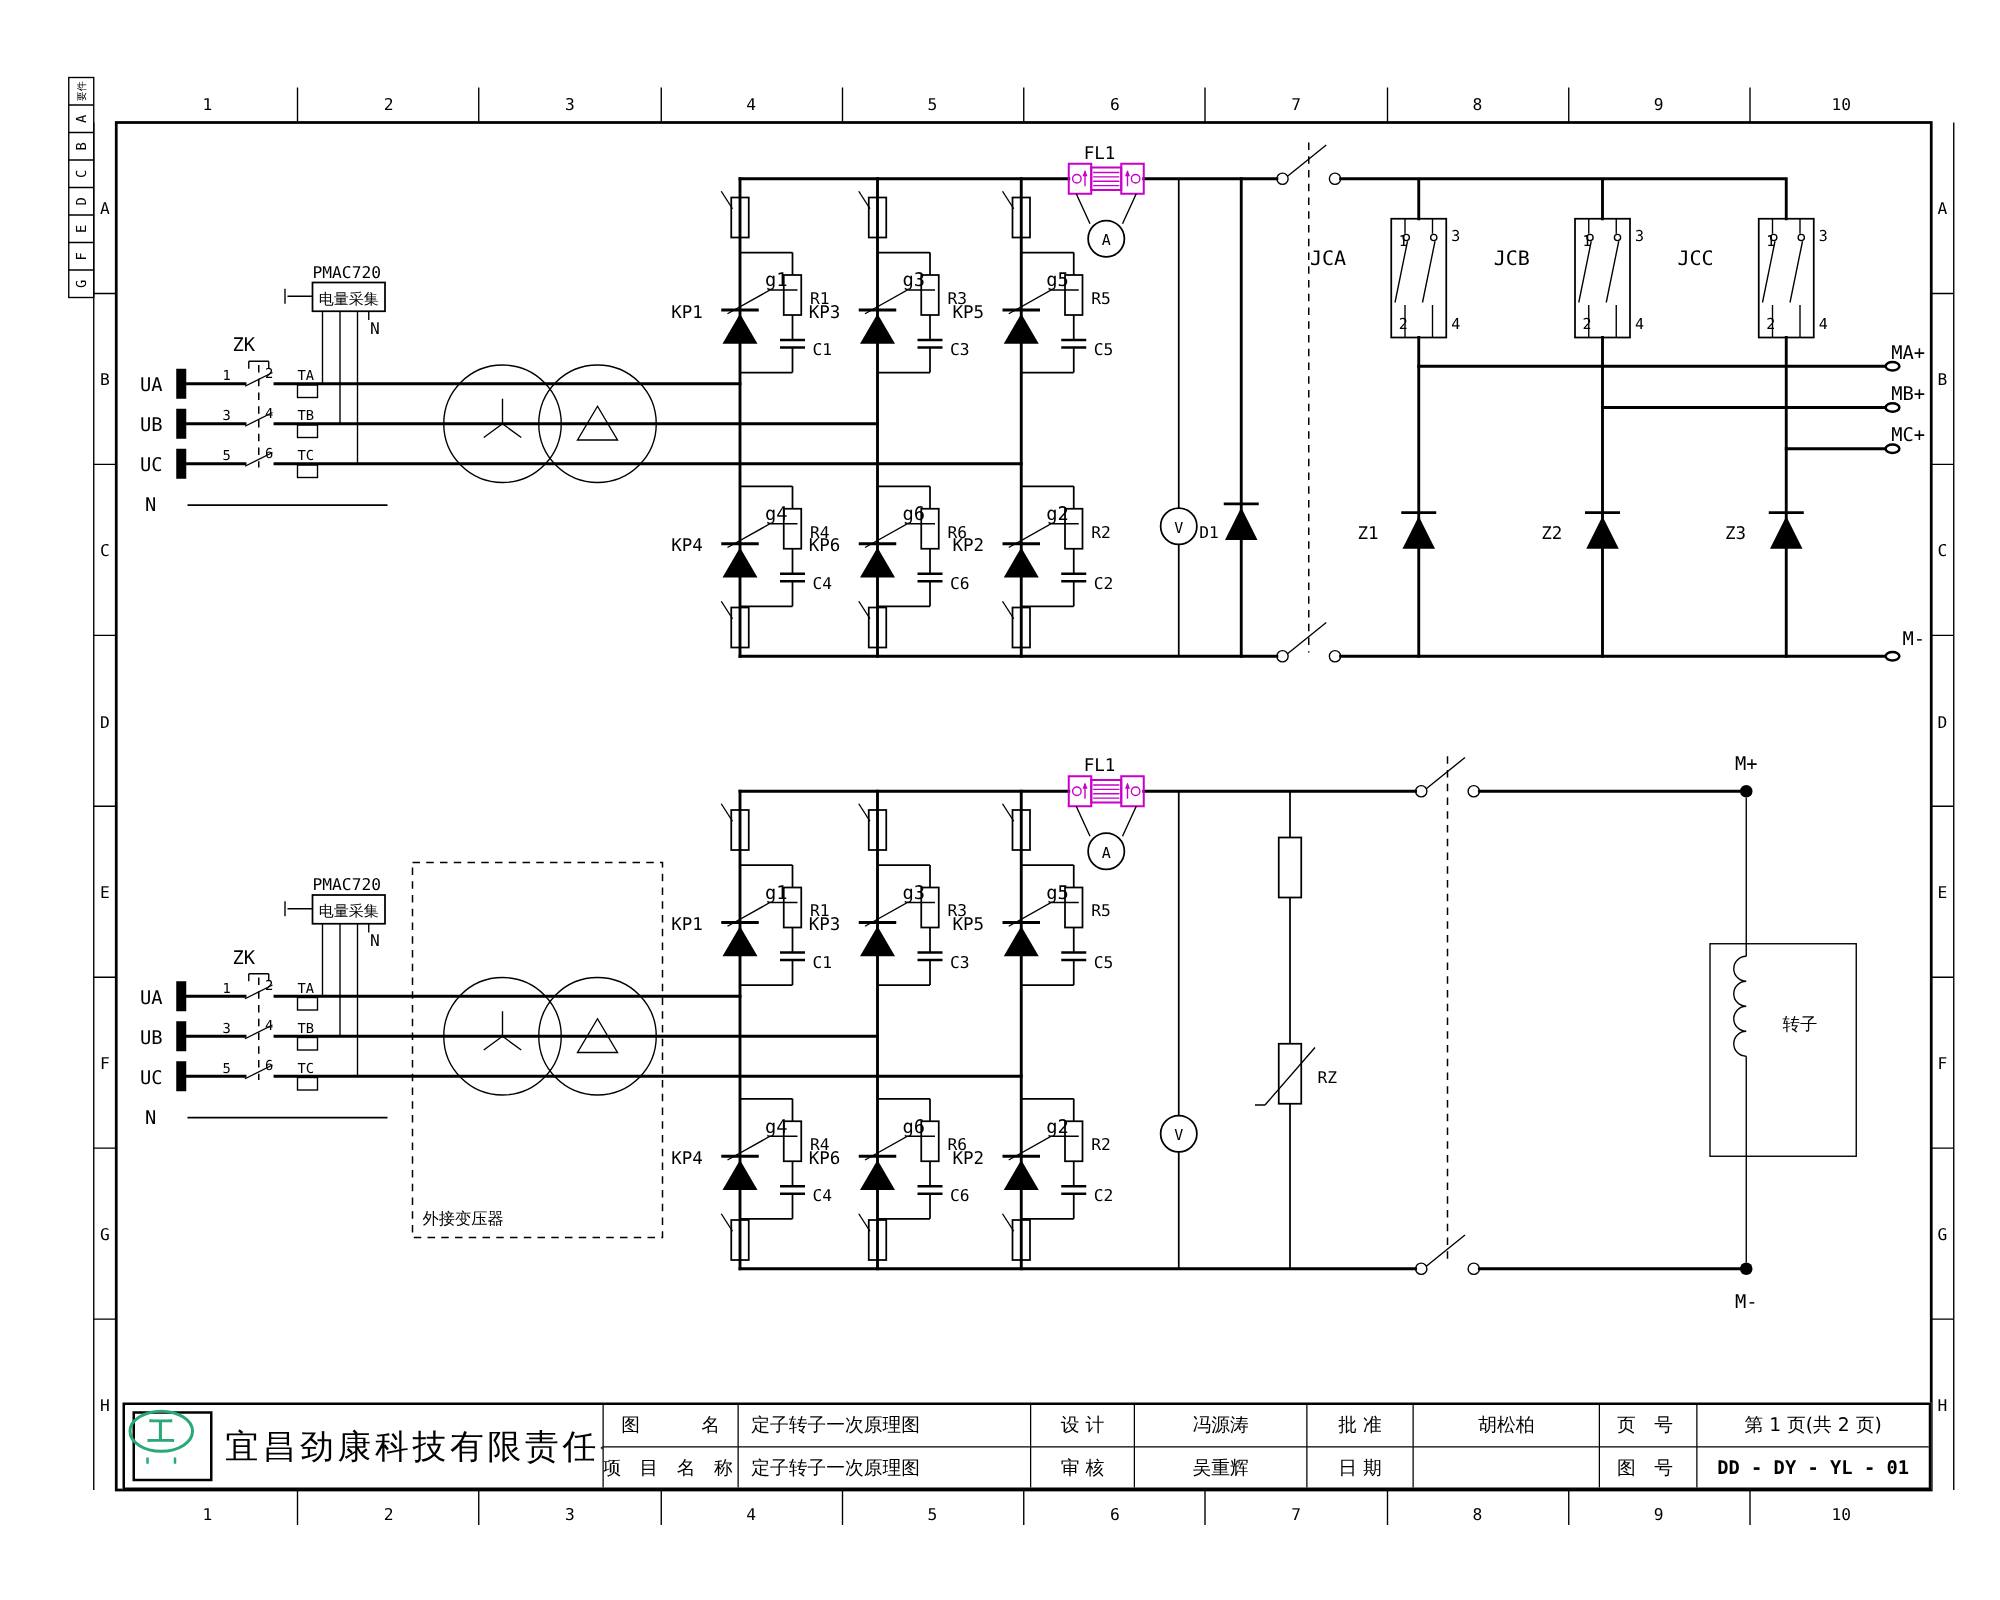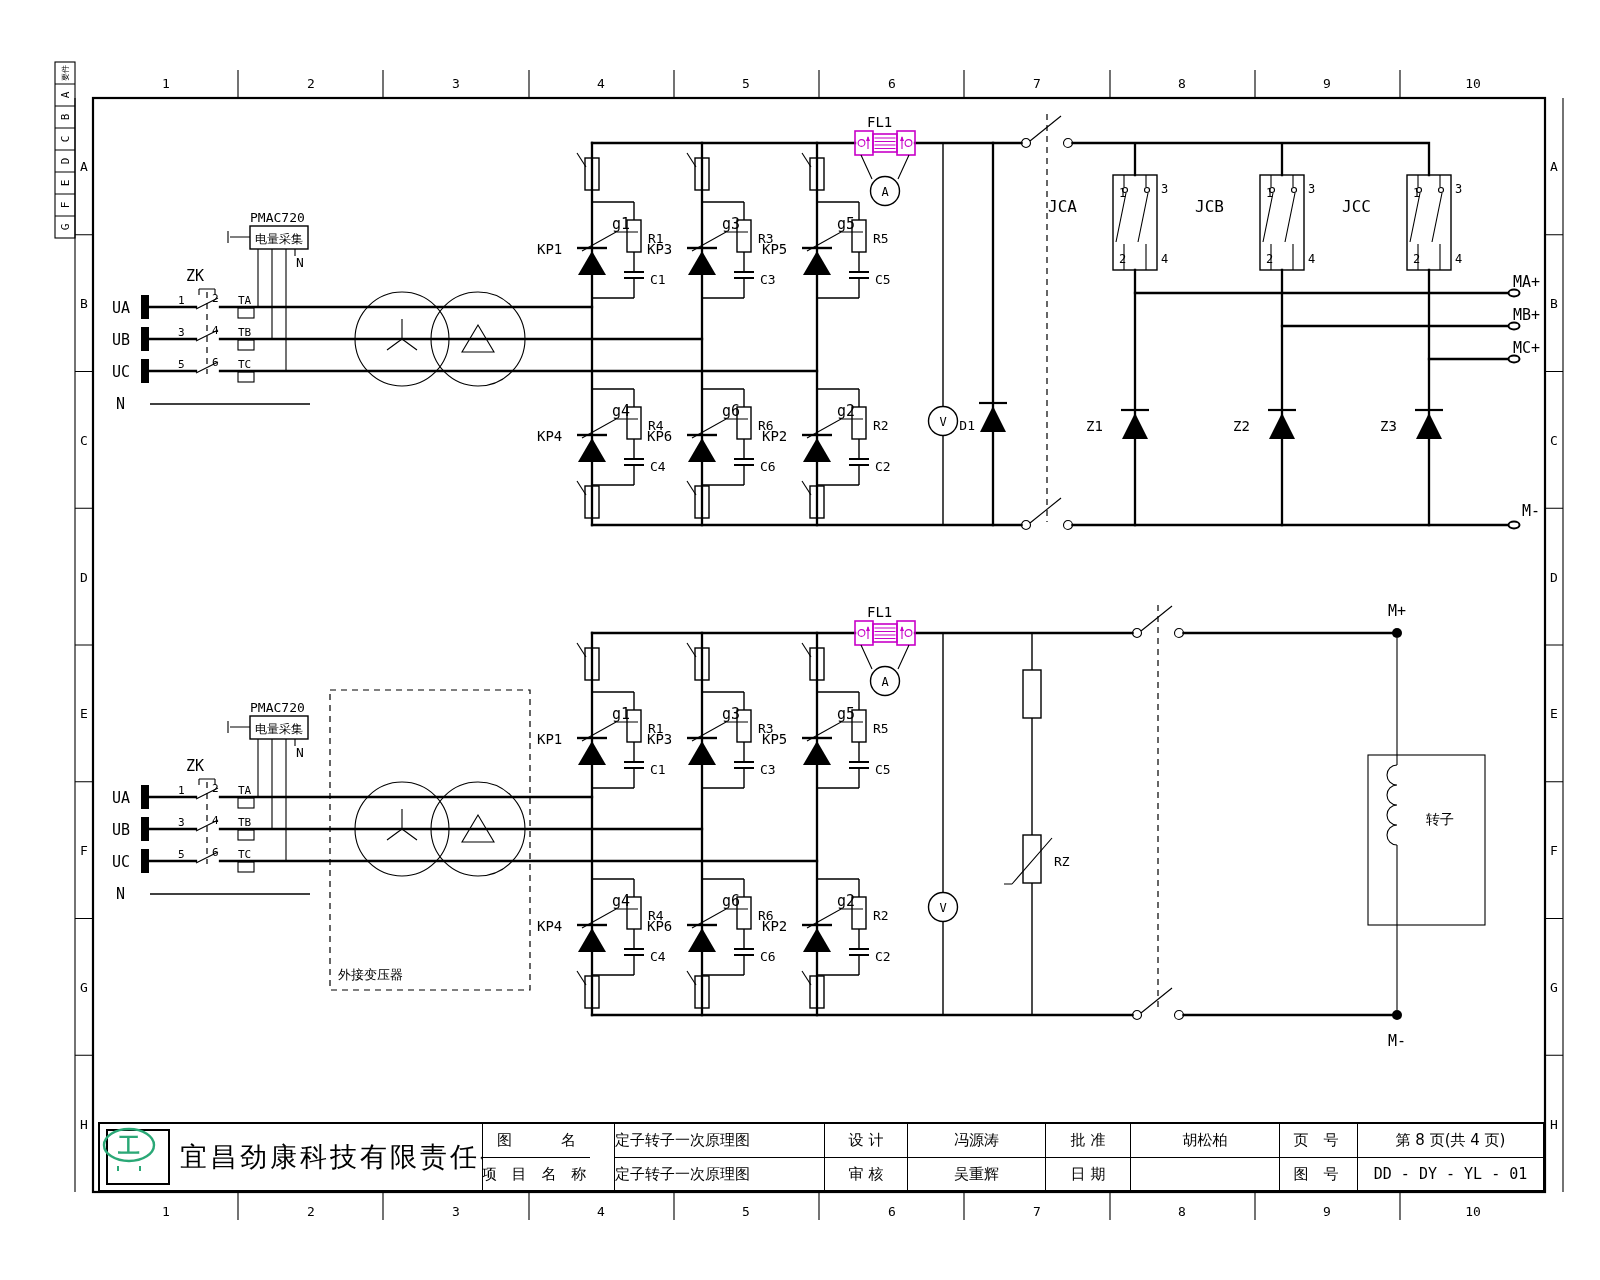--- a/index.html
+++ b/index.html
@@ -26,22 +26,22 @@
   #titleblock>div{box-sizing:border-box;border-left:1.6px solid #000;border-top:1.6px solid #000;
     display:flex;align-items:center;justify-content:center;overflow:hidden;white-space:nowrap;
     font-size:15px;color:#000;}
   #titleblock>div.r1{border-top:none;}
   .tb-company{grid-row:1/3;grid-column:1;border-left:none !important;border-top:none !important;
     justify-content:flex-start !important;gap:10px;padding-left:6px;}
   .tb-company .cname{font-size:27px;letter-spacing:3px;}
   .logo-box{width:64px;height:56px;box-sizing:border-box;border:2px solid #000;flex:0 0 auto;
     display:flex;align-items:center;justify-content:center;}
   .tb-split{justify-content:space-between !important;padding:0 14px;}
-  .tb-left{justify-content:flex-start !important;margin-left:24px;}
-  .mono{font-family:"DejaVu Sans Mono","Liberation Mono",monospace;font-size:14px;}
+  .tb-left{justify-content:flex-start !important;padding-left:10px;}
+  .mono{font-family:"DejaVu Sans Mono","Liberation Mono",monospace;font-size:14px;font-weight:bold;}
   .sp{letter-spacing:5px;}
 </style>
 </head>
 <body>
 
 <div id="stage">
 
 <svg width="1600" height="1280" viewBox="0 0 1600 1280">
   <defs>
 
@@ -465,21 +465,21 @@
   <div class="r1 tb-split">
     <span>图</span>
     <span>名</span>
   </div>
   <div class="r1 tb-left">定子转子一次原理图</div>
   <div class="r1">设  计</div>
   <div class="r1">冯源涛</div>
   <div class="r1">批  准</div>
   <div class="r1">胡松柏</div>
   <div class="r1 sp">页 号</div>
-  <div class="r1">第 8 页(共 4 页)</div>
+  <div class="r1">第 1 页(共 2 页)</div>
 
   <div class="sp">项 目 名 称</div>
   <div class="tb-left">定子转子一次原理图</div>
   <div>审  核</div>
   <div>吴重辉</div>
   <div>日  期</div>
   <div></div>
   <div class="sp">图 号</div>
   <div class="mono">DD - DY - YL - 01</div>
 </div>

